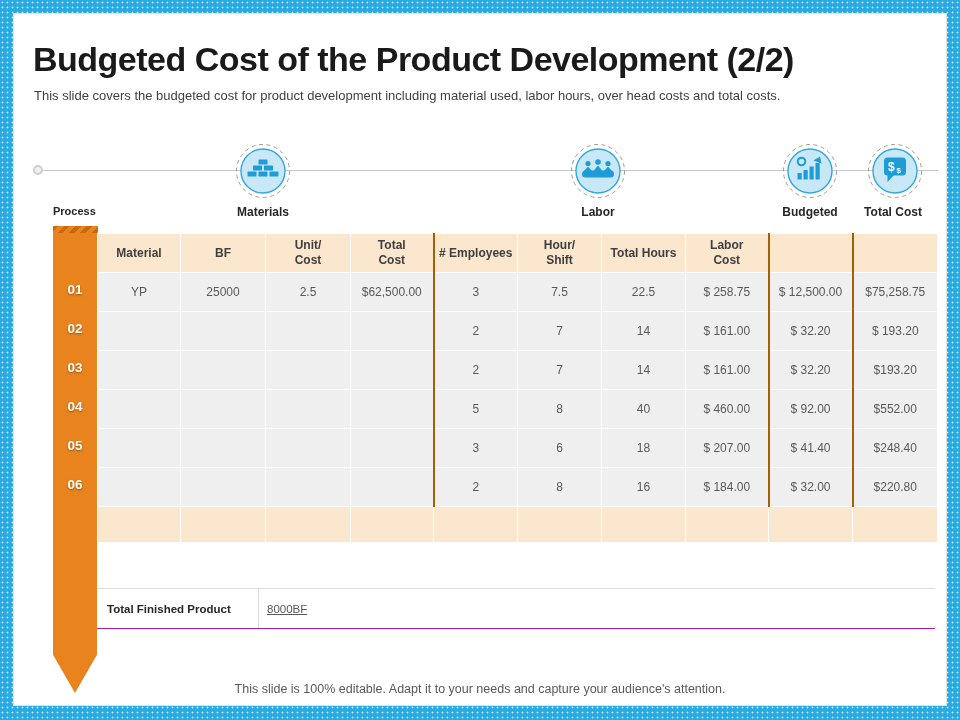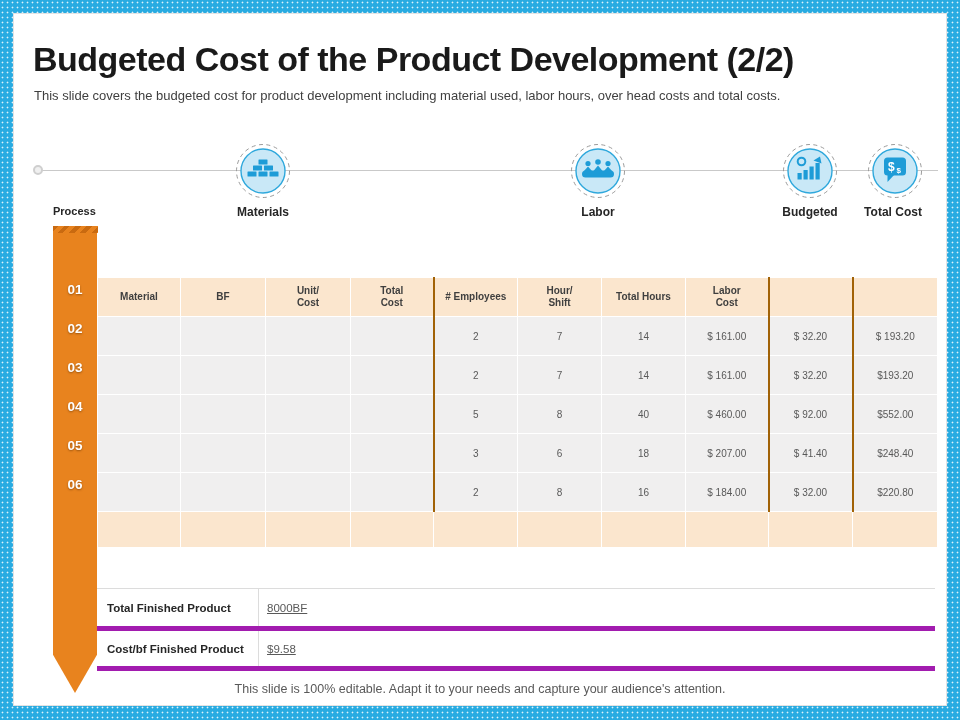--- a/index.html
+++ b/index.html
@@ -39,39 +39,39 @@
   .process-label{left:53px;top:205px;font-size:11px;font-weight:bold;color:#262626;}
   
   .ribbon-hatch{left:53px;top:226px;width:45px;height:7px;
     background:repeating-linear-gradient(135deg,#c96a10 0 4px,#E8831E 4px 8px);}
   .ribbon{left:53px;top:233px;width:44px;height:460px;background:#E8831E;
     clip-path:polygon(0 0,100% 0,100% 91.7%,50% 100%,0 91.7%);}
   .ribbon-num{left:53px;width:44px;height:18px;text-align:center;
     font-size:13.5px;font-weight:bold;color:#fff;text-shadow:0 1px 2px rgba(90,45,0,.55);}
   
   .cost-table{left:97px;top:233px;border-collapse:collapse;table-layout:fixed;width:841px;
-    font-size:10px;color:#595959;margin-top:44px;}
+    font-size:12px;color:#595959;}
   .cost-table td{border:1px solid #ffffff;text-align:center;vertical-align:middle;
     padding:0 2px;overflow:hidden;}
   .cost-table tr.hdr td{background:#FBE6CE;font-weight:bold;color:#3f3f3f;
     white-space:pre-line;line-height:1.25;}
   .cost-table tr.data td{background:#F0EFEF;}
   .cost-table tr{height:39px;}
   .cost-table tr.totals{height:40px;}
   .cost-table tr.blank{height:36px;}
   .cost-table td.g{border-left:2px solid #a16207;}
   .cost-table tr.totals td{background:#FBE6CE;font-weight:bold;color:#262626;}
   .cost-table tr.blank td{background:#FBE6CE;}
   .cost-table td.tl{text-align:left;padding-left:9px;}
   .cost-table td.tr-al{text-align:right;padding-right:14px;}
   
   .summary-table{left:97px;top:588px;border-collapse:collapse;table-layout:fixed;width:838px;
     font-size:11.5px;color:#595959;}
   .summary-table tr{height:40px;}
-  .summary-table td{border-top:1px solid #dcdcdc;border-bottom:5px solid #a21caf;
+  .summary-table td{border-top:1px solid #dcdcdc;border-bottom:1px solid #a21caf;
     vertical-align:middle;}
   .summary-table td.lbl{font-weight:bold;color:#262626;padding-left:10px;width:150px;
     border-right:1px solid #dcdcdc;}
   .summary-table td.val{padding-left:8px;text-decoration:underline;}
   .page-footer{left:0;top:682px;width:960px;text-align:center;
     font-size:12.5px;color:#595959;}
 </style>
 </head>
 <body>
 
@@ -182,20 +182,32 @@
     <td class="g"># Employees</td>
     <td>Hour/
 Shift</td>
     <td>Total Hours</td>
     <td>Labor
 Cost</td>
     <td class="g"></td>
     <td class="g"></td>
   </tr>
   <tr class="data">
+    <td>YP</td>
+    <td>25000</td>
+    <td>2.5</td>
+    <td>$62,500.00</td>
+    <td class="g">3</td>
+    <td>7.5</td>
+    <td>22.5</td>
+    <td>$ 258.75</td>
+    <td class="g">$ 12,500.00</td>
+    <td class="g">$75,258.75</td>
+  </tr>
+  <tr class="data">
     <td></td>
     <td></td>
     <td></td>
     <td></td>
     <td class="g">2</td>
     <td>7</td>
     <td>14</td>
     <td>$ 161.00</td>
     <td class="g">$ 32.20</td>
     <td class="g">$ 193.20</td>
@@ -262,20 +274,16 @@
   </tr>
 </tbody>
   </table>
 
 <table class="abs summary-table">
   <tbody>
       <tr>
     <td class="lbl">Total Finished Product</td>
     <td class="val">8000BF</td>
   </tr>
-  <tr>
-    <td class="lbl">Cost/bf Finished Product</td>
-    <td class="val">$9.58</td>
-  </tr>
 </tbody>
   </table>
 
 <div class="abs page-footer">This slide is 100% editable. Adapt it to your needs and capture your audience's attention.</div>
 
 </body></html>

